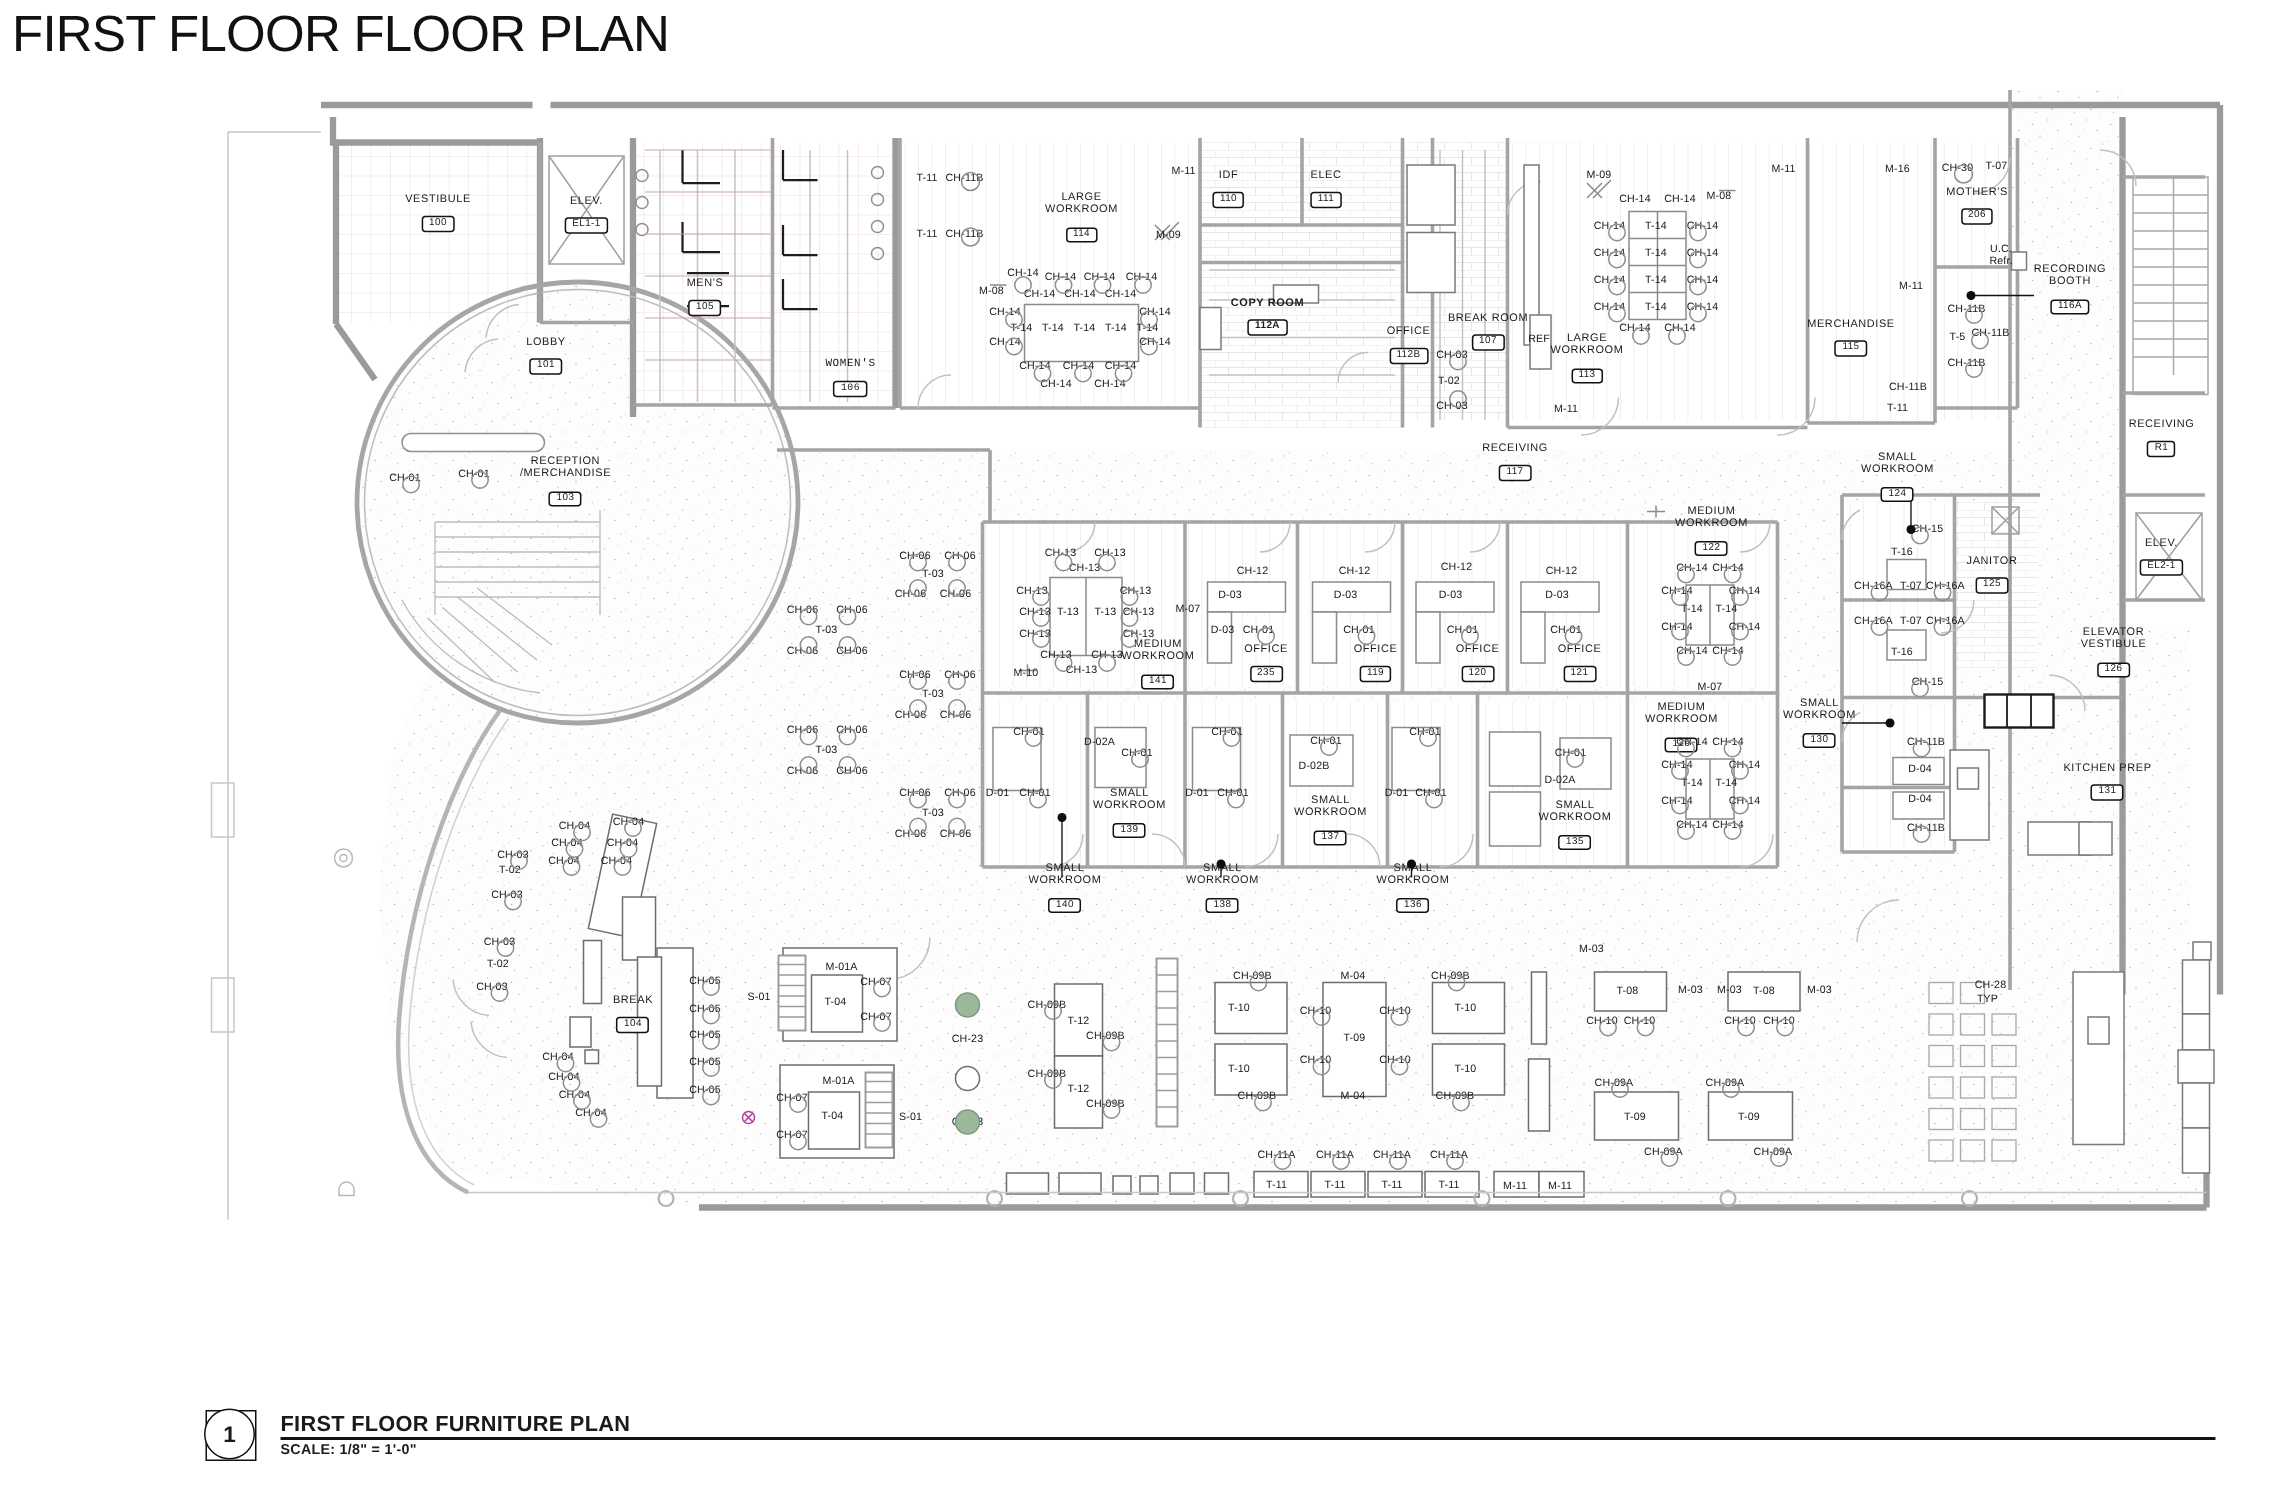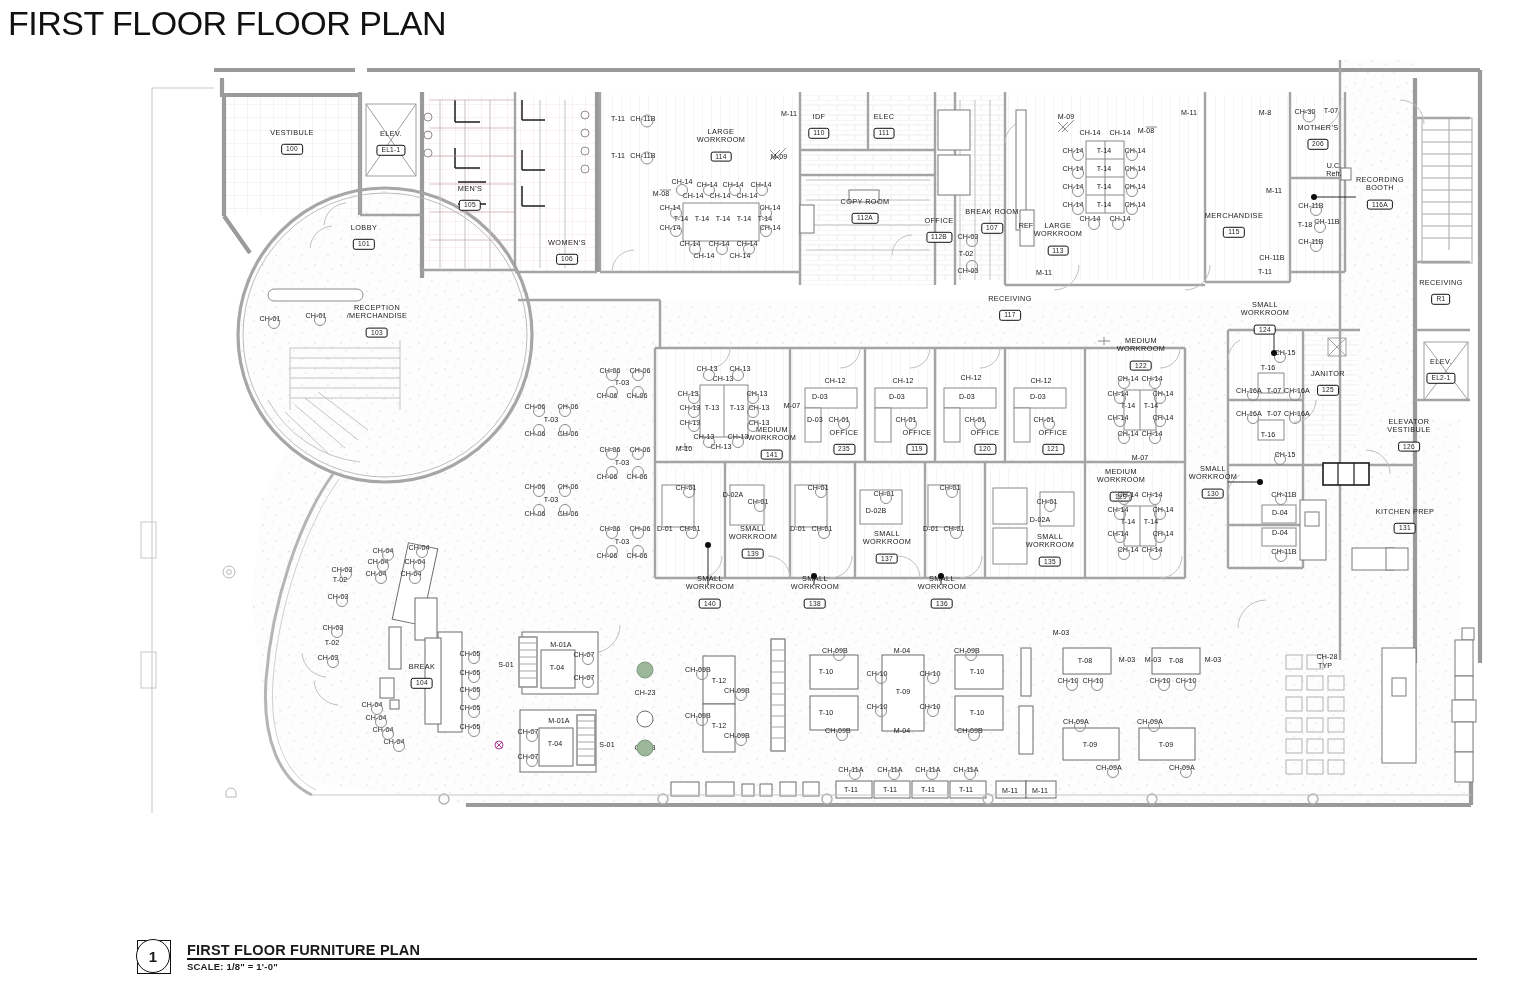--- a/index.html
+++ b/index.html
@@ -496,21 +496,21 @@
         <div><div class="num">100</div></div>
       </div>
       <div class="roomblk" style="left: 391px; top: 143px;">
         <div class="nm">ELEV.</div>
         <div><div class="num">EL1-1</div></div>
       </div>
       <div class="roomblk" style="left: 470px; top: 198px;">
         <div class="nm">MEN'S</div>
         <div><div class="num">105</div></div>
       </div>
-      <div class="roomblk" style="left: 567px; top: 252px;">
+      <div class="roomblk" style="left: 567px; top: 252px; font-family: Liberation Mono, monospace;">
         <div class="nm">WOMEN'S</div>
         <div><div class="num">106</div></div>
       </div>
       <div class="roomblk" style="left: 364px; top: 237px;">
         <div class="nm">LOBBY</div>
         <div><div class="num">101</div></div>
       </div>
       <div class="roomblk" style="left: 377px; top: 321px;">
         <div class="nm">RECEPTION<br>/MERCHANDISE</div>
         <div><div class="num">103</div></div>
@@ -520,21 +520,21 @@
         <div><div class="num">114</div></div>
       </div>
       <div class="roomblk" style="left: 819px; top: 126px;">
         <div class="nm">IDF</div>
         <div><div class="num">110</div></div>
       </div>
       <div class="roomblk" style="left: 884px; top: 126px;">
         <div class="nm">ELEC</div>
         <div><div class="num">111</div></div>
       </div>
-      <div class="roomblk" style="left: 865px; top: 211px;">
+      <div class="roomblk" style="left: 845px; top: 211px; font-weight: bold;">
         <div class="nm">COPY ROOM</div>
         <div><div class="num">112A</div></div>
       </div>
       <div class="roomblk" style="left: 939px; top: 230px;">
         <div class="nm">OFFICE</div>
         <div><div class="num">112B</div></div>
       </div>
       <div class="roomblk" style="left: 992px; top: 221px;">
         <div class="nm">BREAK ROOM</div>
         <div><div class="num">107</div></div>
@@ -690,28 +690,28 @@
       <div class="lbl" style="left: 1073px; top: 187px;">CH-14</div>
       <div class="lbl" style="left: 1104px; top: 187px;">T-14</div>
       <div class="lbl" style="left: 1135px; top: 187px;">CH-14</div>
       <div class="lbl" style="left: 1073px; top: 205px;">CH-14</div>
       <div class="lbl" style="left: 1104px; top: 205px;">T-14</div>
       <div class="lbl" style="left: 1135px; top: 205px;">CH-14</div>
       <div class="lbl" style="left: 1090px; top: 219px;">CH-14</div>
       <div class="lbl" style="left: 1120px; top: 219px;">CH-14</div>
       <div class="lbl" style="left: 1044px; top: 273px;">M-11</div>
       <div class="lbl" style="left: 1189px; top: 113px;">M-11</div>
-      <div class="lbl" style="left: 1265px; top: 113px;">M-8</div>
+      <div class="lbl" style="left: 1265px; top: 113px;">M-16</div>
       <div class="lbl" style="left: 1305px; top: 112px;">CH-30</div>
       <div class="lbl" style="left: 1331px; top: 111px;">T-07</div>
       <div class="lbl" style="left: 1334px; top: 166px;">U.C.</div>
       <div class="lbl" style="left: 1334px; top: 174px;">Refr.</div>
       <div class="lbl" style="left: 1274px; top: 191px;">M-11</div>
       <div class="lbl" style="left: 1311px; top: 206px;">CH-11B</div>
-      <div class="lbl" style="left: 1305px; top: 225px;">T-18</div>
+      <div class="lbl" style="left: 1305px; top: 225px;">T-5</div>
       <div class="lbl" style="left: 1327px; top: 222px;">CH-11B</div>
       <div class="lbl" style="left: 1311px; top: 242px;">CH-11B</div>
       <div class="lbl" style="left: 1272px; top: 258px;">CH-11B</div>
       <div class="lbl" style="left: 1265px; top: 272px;">T-11</div>
       <div class="lbl" style="left: 1285px; top: 353px;">CH-15</div>
       <div class="lbl" style="left: 1268px; top: 368px;">T-16</div>
       <div class="lbl" style="left: 1249px; top: 391px;">CH-16A</div>
       <div class="lbl" style="left: 1274px; top: 391px;">T-07</div>
       <div class="lbl" style="left: 1297px; top: 391px;">CH-16A</div>
       <div class="lbl" style="left: 1249px; top: 414px;">CH-16A</div>

